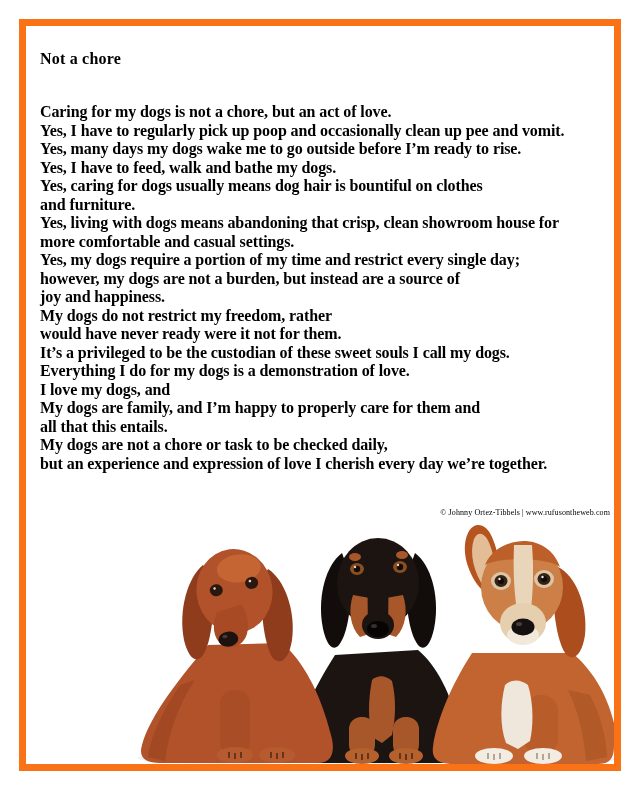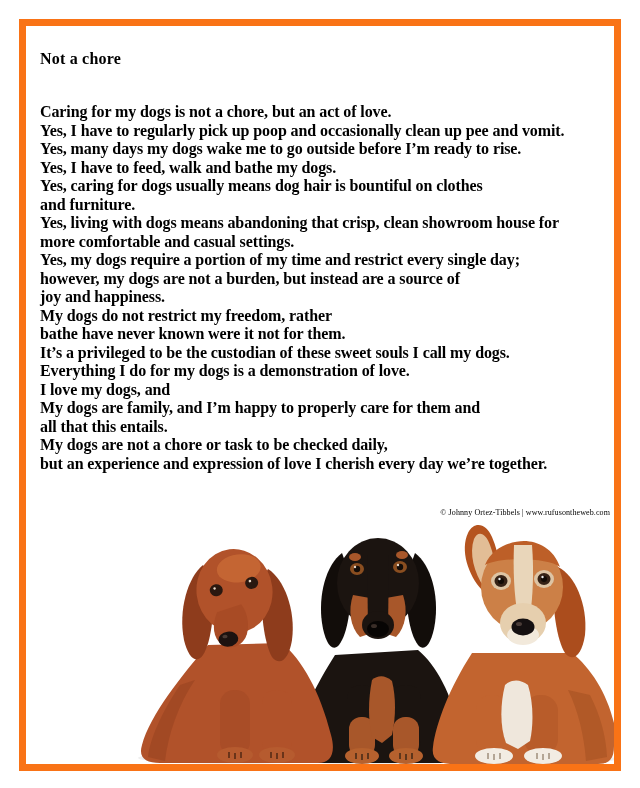--- a/index.html
+++ b/index.html
@@ -29,21 +29,21 @@
           <div class="line">Yes, many days my dogs wake me to go outside before I’m ready to rise.</div>
           <div class="line">Yes, I have to feed, walk and bathe my dogs.</div>
           <div class="line">Yes, caring for dogs usually means dog hair is bountiful on clothes</div>
           <div class="line">and furniture.</div>
           <div class="line">Yes, living with dogs means abandoning that crisp, clean showroom house for</div>
           <div class="line">more comfortable and casual settings.</div>
           <div class="line">Yes, my dogs require a portion of my time and restrict every single day;</div>
           <div class="line">however, my dogs are not a burden, but instead are a source of</div>
           <div class="line">joy and happiness.</div>
           <div class="line">My dogs do not restrict my freedom, rather</div>
-          <div class="line">bathe have never known were it not for them.</div>
+          <div class="line">would have never ready were it not for them.</div>
           <div class="line">It’s a privileged to be the custodian of these sweet souls I call my dogs.</div>
           <div class="line">Everything I do for my dogs is a demonstration of love.</div>
           <div class="line">I love my dogs, and</div>
           <div class="line">My dogs are family, and I’m happy to properly care for them and</div>
           <div class="line">all that this entails.</div>
           <div class="line">My dogs are not a chore or task to be checked daily,</div>
           <div class="line">but an experience and expression of love I cherish every day we’re together.</div>
         </div>
 
       <div class="credit">© Johnny Ortez-Tibbels | www.rufusontheweb.com</div>

